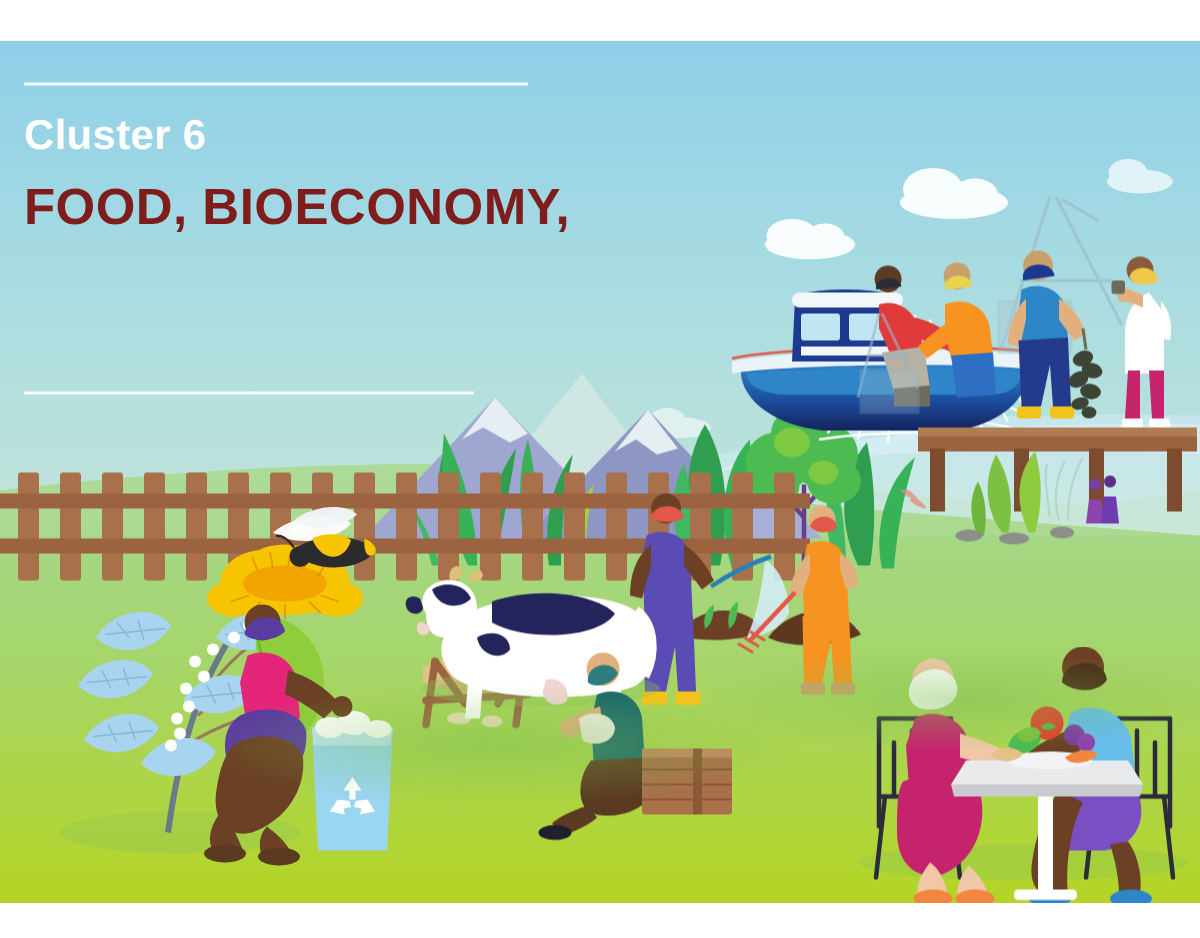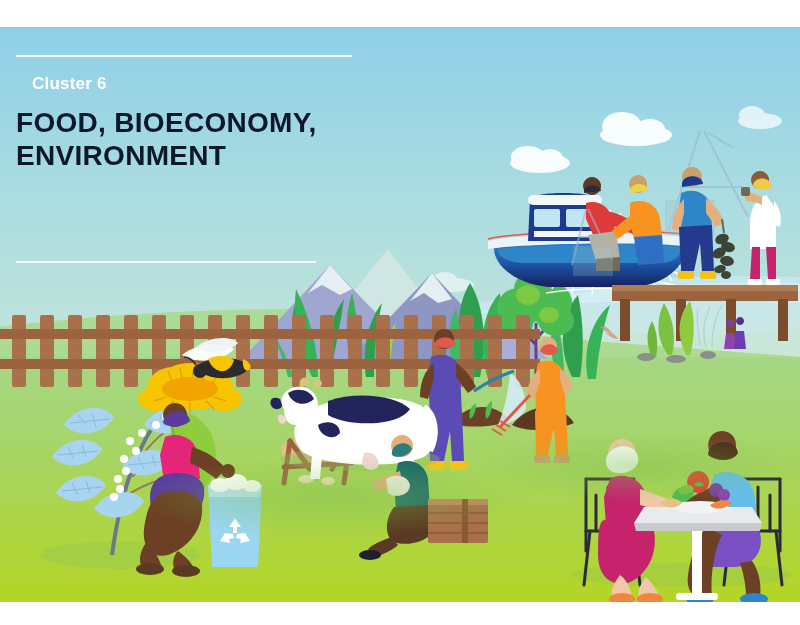--- a/index.html
+++ b/index.html
@@ -33,29 +33,29 @@
   .rule {
     height: 2px;
     background: rgba(255,255,255,0.92);
     border: 0;
     margin: 0;
   }
   .rule-top   { width: 336px; margin-bottom: 18px; }
   .rule-bottom{ width: 300px; margin-top: 16px; position:absolute; left:16px; top:245px;}
   .cluster {
     color: #ffffff;
-    font-size: 17px;
+    font-size: 28px;
     font-weight: bold;
     letter-spacing: 0.2px;
     line-height: 1.1;
-    margin: 0 0 12px 16px;
+    margin: 0 0 12px 0;
   }
   .headline {
-    color: #0f172a;
-    font-size: 28px;
+    color: #7f1d1d;
+    font-size: 34px;
     font-weight: bold;
     line-height: 1.18;
     letter-spacing: 0.3px;
     margin: 0;
     text-transform: uppercase;
   }
   .headline span { display: block; white-space: nowrap; }
 </style>
 </head>
 <body>
@@ -578,18 +578,17 @@
     <ellipse cx="330" cy="470" rx="200" ry="40" fill="url(#shadeGrad)"></ellipse>
     <ellipse cx="640" cy="440" rx="170" ry="34" fill="url(#shadeGrad)"></ellipse>
   </svg>
   </div>
 
   <div id="text-block">
     <hr class="rule rule-top">
     <p class="cluster">Cluster 6</p>
     <h1 class="headline">
       <span>FOOD, BIOECONOMY,</span>
-      <span>ENVIRONMENT</span>
     </h1>
   </div>
   <hr class="rule rule-bottom">
 
 </div>
 
 </body></html>

